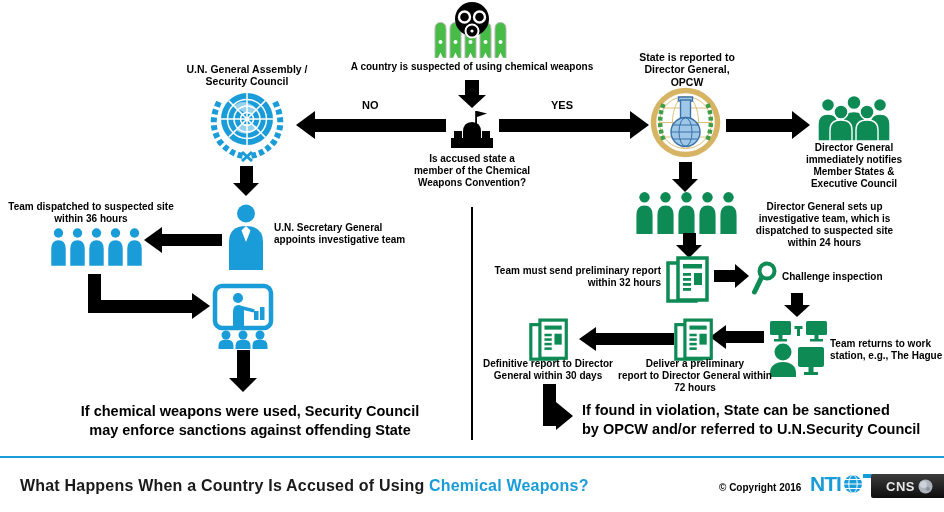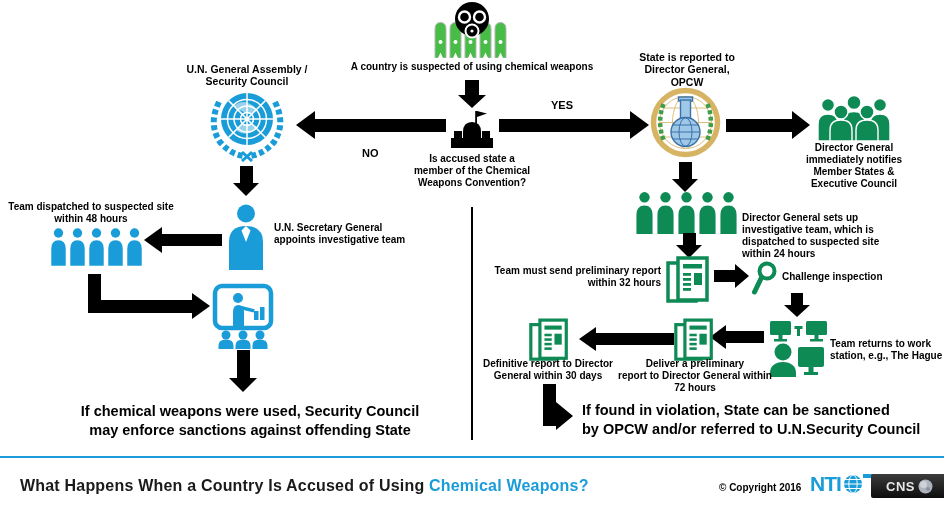--- a/index.html
+++ b/index.html
@@ -82,21 +82,21 @@
       <path d="M12 30 v-8 q0-10 9-10 t9 10 v8 z"></path>
       <rect x="0" y="28" width="42" height="10"></rect>
       <rect x="3" y="21" width="8" height="17"></rect>
       <rect x="31" y="21" width="8" height="17"></rect>
     </svg>
   </div>
   <div class="cap cap-c" style="left:377px;top:153px;width:190px;">Is accused state a
 member of the Chemical
 Weapons Convention?</div>
 
-  <div class="branch-label" style="left:362px;top:99px;margin-top:48px;">NO</div>
+  <div class="branch-label" style="left:362px;top:99px;">NO</div>
   <div class="shaft" style="left:315px;top:119px;width:131px;height:13px;"></div>
   <div class="head" style="left:296px;top:111px;border-top:14px solid transparent;border-bottom:14px solid transparent;border-right:19px solid #000;"></div>
 
   <div class="branch-label" style="left:551px;top:99px;">YES</div>
   <div class="shaft" style="left:499px;top:119px;width:131px;height:13px;"></div>
   <div class="head" style="left:630px;top:111px;border-top:14px solid transparent;border-bottom:14px solid transparent;border-left:19px solid #000;"></div>
 
   <div class="heading" style="left:157px;top:63px;width:180px;">U.N. General Assembly /
 Security Council</div>
 
@@ -131,21 +131,21 @@
       <polygon points="20,22 15.5,26.5 20,38 24.5,26.5" fill="#fff"></polygon>
     </svg>
   </div>
   <div class="cap" style="left:274px;top:222px;width:170px;">U.N. Secretary General
 appoints investigative team</div>
 
   <div class="shaft" style="left:162px;top:234px;width:60px;height:12px;"></div>
   <div class="head" style="left:144px;top:227px;border-top:13px solid transparent;border-bottom:13px solid transparent;border-right:18px solid #000;"></div>
 
   <div class="cap cap-c" style="left:0px;top:201px;width:182px;">Team dispatched to suspected site
-within 48 hours</div>
+within 36 hours</div>
 
   <div class="team-row" style="left:50px;top:227px;">
     <svg width="17" height="40" viewBox="0 0 20 44" fill="#199cd8">
         <circle cx="10" cy="5.5" r="5.5"></circle>
         <path d="M1.5 44 V24 q0-10 8.5-10 t8.5 10 v20 z"></path>
       </svg>
     <svg width="17" height="40" viewBox="0 0 20 44" fill="#199cd8">
         <circle cx="10" cy="5.5" r="5.5"></circle>
         <path d="M1.5 44 V24 q0-10 8.5-10 t8.5 10 v20 z"></path>
       </svg>
@@ -264,21 +264,21 @@
       </svg>
     <svg width="19" height="42" viewBox="0 0 20 44" fill="#0e8a55">
         <circle cx="10" cy="5.5" r="5.5"></circle>
         <path d="M1.5 44 V24 q0-10 8.5-10 t8.5 10 v20 z"></path>
       </svg>
     <svg width="19" height="42" viewBox="0 0 20 44" fill="#0e8a55">
         <circle cx="10" cy="5.5" r="5.5"></circle>
         <path d="M1.5 44 V24 q0-10 8.5-10 t8.5 10 v20 z"></path>
       </svg>
   </div>
-  <div class="cap" style="left:742px;top:212px;width:165px;">Director General sets up
+  <div class="cap" style="left:742px;top:201px;width:165px;text-align:center;">Director General sets up
 investigative team, which is
 dispatched to suspected site
 within 24 hours</div>
 
   <div class="shaft" style="left:683px;top:233px;width:13px;height:13px;"></div>
   <div class="head" style="left:676px;top:245px;border-left:13.5px solid transparent;border-right:13.5px solid transparent;border-top:13px solid #000;"></div>
 
   <div class="abs" style="left:666px;top:256px;">
     <svg width="44" height="50" viewBox="0 0 44 50">
       <rect x="2" y="7" width="28" height="38" fill="#fff" stroke="#0e8a55" stroke-width="3.5"></rect>

